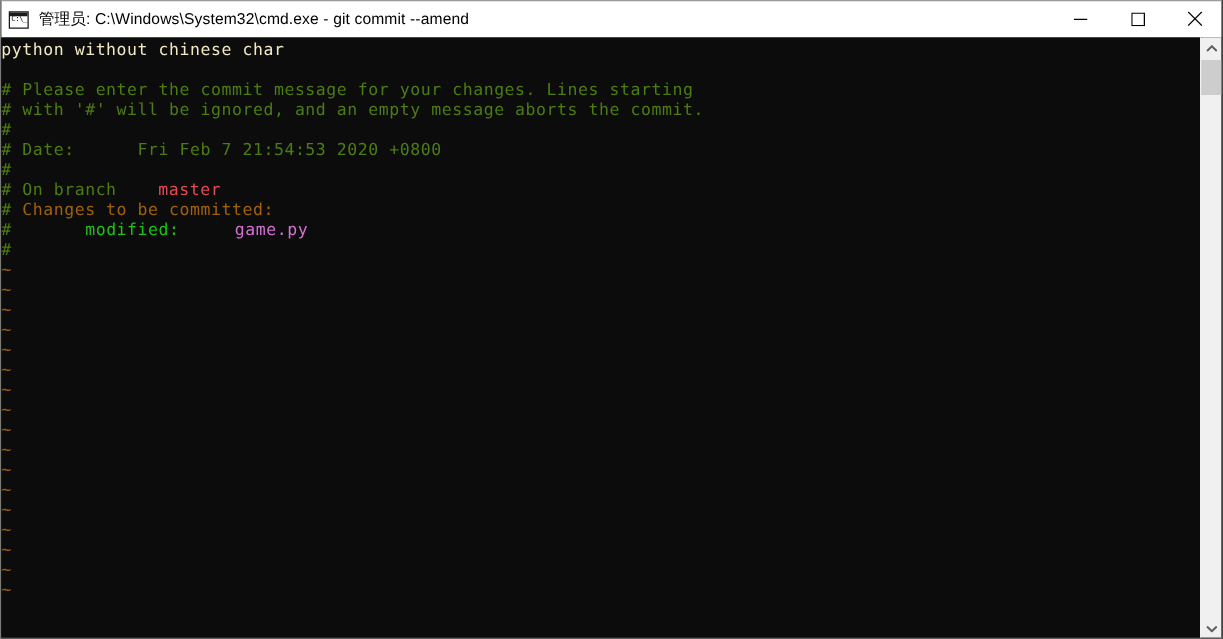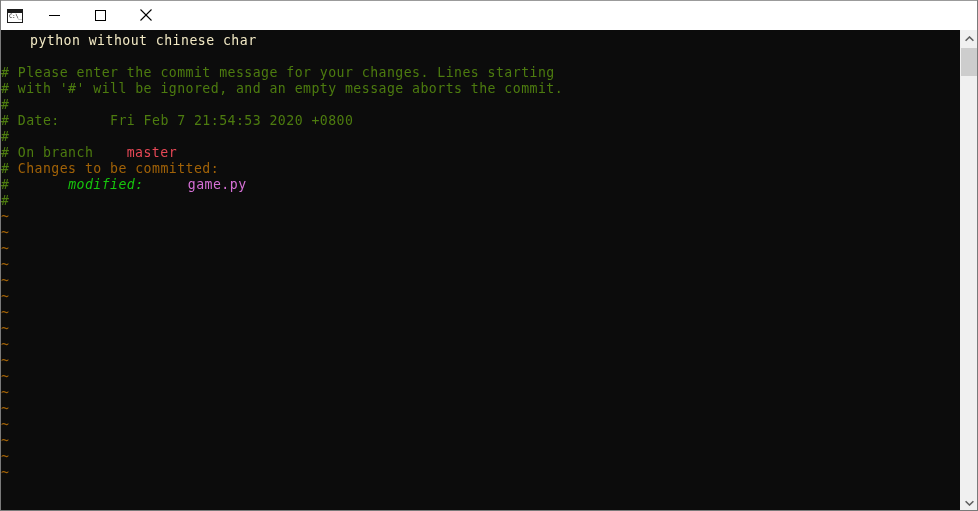--- a/index.html
+++ b/index.html
@@ -106,25 +106,25 @@
     left: 0;
     width: 961px;
     font-family: "DejaVu Sans Mono", "Liberation Mono", monospace;
     font-size: 13.2px;
     line-height: 16px;
     letter-spacing: 0.45px;
     white-space: pre;
   }
   .line { height: 16px; }
 
-  .c-white   { color: #f2e9c4; padding-left: 29px; }
+  .c-white   { color: #f2e9c4; }
   .c-cyan    { color: #4d7c0f; }
   .c-blue    { color: #a16207; }
   .c-red     { color: #e74856; margin-left: 25px; }
-  .c-green   { color: #16c60c; font-style: italic; }
+  .c-green   { color: #16c60c; }
   .c-magenta { color: #d670d6; margin-left: 19px; }
 
   
   .statusbar {
     position: absolute;
     left: 0;
     top: 480px;
     width: 961px;
     height: 16px;
     background: #eeeeee;
@@ -178,20 +178,21 @@
     background: #cdcdcd;
   }
 </style>
 </head>
 <body>
 
 <div class="window">
 
   <div class="titlebar">
     <div class="title-icon"></div>
+    <div class="title-text">管理员: C:\Windows\System32\cmd.exe - git  commit --amend</div>
     <div class="winbtns">
       <div class="winbtn">
         <svg width="11" height="11" viewBox="0 0 11 11">
           <line x1="0" y1="5.5" x2="11" y2="5.5" stroke="#000" stroke-width="1"></line>
         </svg>
       </div>
       <div class="winbtn">
         <svg width="11" height="11" viewBox="0 0 11 11">
           <rect x="0.5" y="0.5" width="10" height="10" fill="none" stroke="#000" stroke-width="1"></rect>
         </svg>

